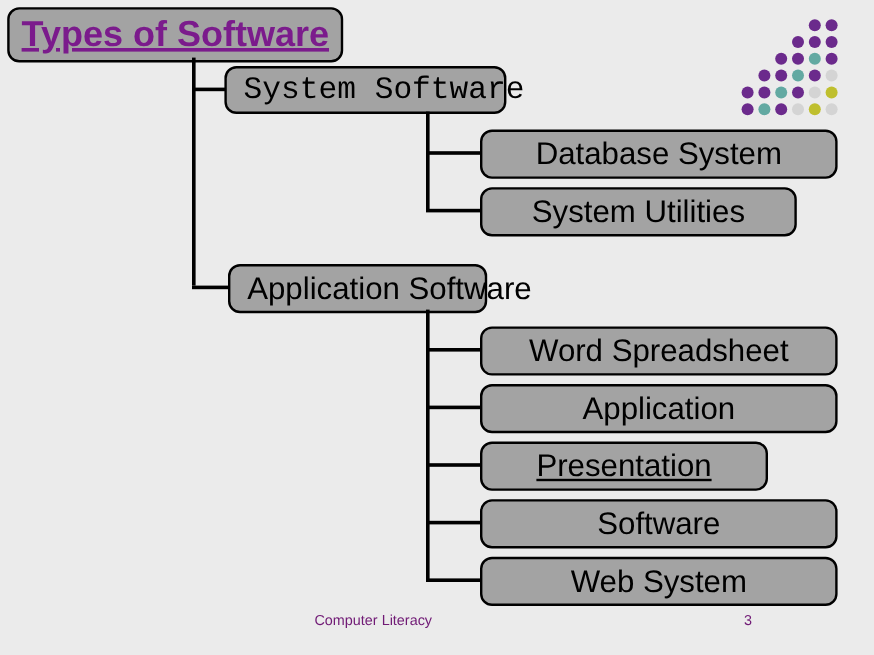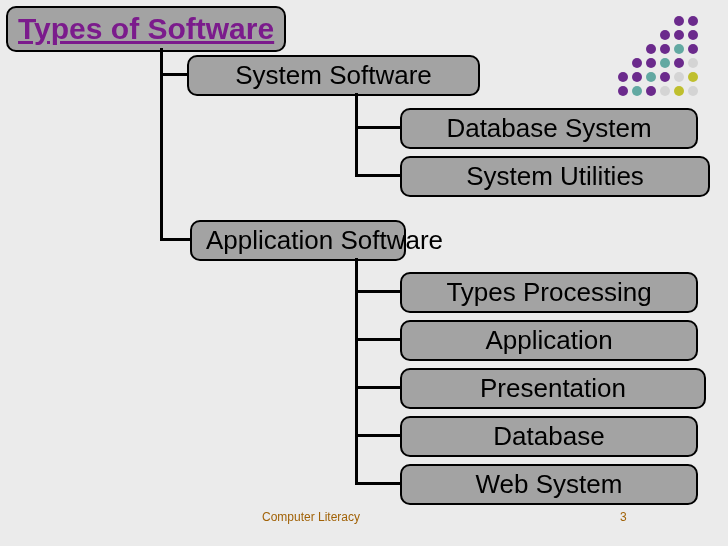--- a/index.html
+++ b/index.html
@@ -35,21 +35,21 @@
     background: #000;
   }
   .line-h {
     position: absolute;
     height: 2.5px;
     background: #000;
   }
   .footer-text {
     position: absolute;
     font-size: 12px;
-    color: #a16207;
+    color: #701a75;
   }
   .dotgrid {
     position: absolute;
     top: 16px;
     right: 28px;
     display: grid;
     grid-template-columns: repeat(6, 12px);
     grid-template-rows: repeat(6, 12px);
     gap: 2px;
   }
@@ -96,35 +96,35 @@
     <span style="background: rgb(107, 42, 140);"></span>
     <span style="background: rgb(98, 169, 162);"></span>
     <span style="background: rgb(107, 42, 140);"></span>
     <span style="background: rgb(212, 212, 212);"></span>
     <span style="background: rgb(191, 191, 46);"></span>
     <span style="background: rgb(212, 212, 212);"></span>
   </div>
 
 <div class="node root" style="left:6px; top:6px;">Types of Software</div>
 
-<div class="node" style="left:187px; top:55px; width:293px;">System Software</div>
+<div class="node" style="left:187px; top:55px; width:235px;font-family:Liberation Mono, monospace;">System Software</div>
 
 <div class="node" style="left:190px; top:220px; width:216px;">Application Software</div>
 
 <div class="node" style="left:400px; top:108px; width:298px;">Database System</div>
 
-<div class="node" style="left:400px; top:156px; width:310px;">System Utilities</div>
+<div class="node" style="left:400px; top:156px; width:264px;">System Utilities</div>
 
-<div class="node" style="left:400px; top:272px; width:298px;">Types Processing</div>
+<div class="node" style="left:400px; top:272px; width:298px;">Word Spreadsheet</div>
 
 <div class="node" style="left:400px; top:320px; width:298px;">Application</div>
 
-<div class="node" style="left:400px; top:368px; width:306px;">Presentation</div>
+<div class="node" style="left:400px; top:368px; width:240px;text-decoration:underline;">Presentation</div>
 
-<div class="node" style="left:400px; top:416px; width:298px;">Database</div>
+<div class="node" style="left:400px; top:416px; width:298px;">Software</div>
 
 <div class="node" style="left:400px; top:464px; width:298px;">Web System</div>
 
 <div class="line-v" style="left:160px; top:48px; height:190px;"></div>
 
 <div class="line-h" style="left:160px; top:73px; width:28px;"></div>
 
 <div class="line-h" style="left:160px; top:238px; width:30px;"></div>
 
 <div class="line-v" style="left:355px; top:93px; height:82px;"></div>

